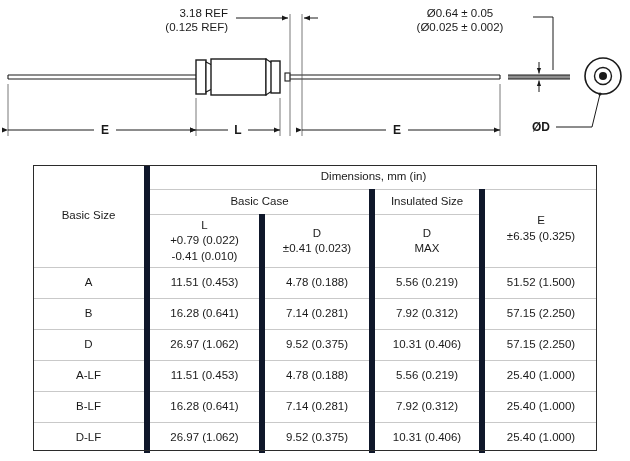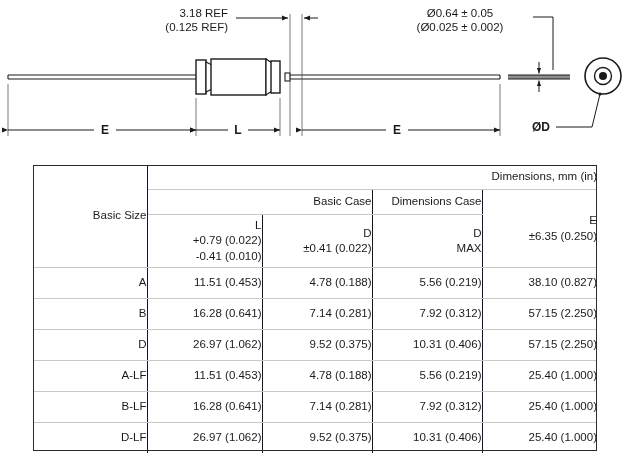--- a/index.html
+++ b/index.html
@@ -45,32 +45,32 @@
     left: 33px;
     top: 165px;
     width: 564px;
     border-collapse: collapse;
     table-layout: fixed;
     font-size: 11.5px;
   }
   #dimensions-table td,
   #dimensions-table th {
     font-weight: normal;
-    text-align: right;
+    text-align: center;
     vertical-align: middle;
     padding: 0;
     line-height: 1.32;
     color: #1a1a1a;
   }
   
   #dimensions-table tr > * {
     border-top: 1px solid #c9c9c9;
     border-bottom: 1px solid #c9c9c9;
   }
-  .vl-right { border-right: 1px solid #0f172a; }
+  .vl-right { border-right: 6px solid #0f172a; }
 
   
   #table-frame {
     position: absolute;
     left: 33px;
     top: 165px;
     width: 564px;
     height: 286px;
     border: 1px solid #2b2b2b;
     box-sizing: border-box;
@@ -196,48 +196,48 @@
     <col style="width:110px">
     <col style="width:115px">
   </colgroup>
   <tbody>
     <tr>
       <td class="hdr-cell vl-right" rowspan="3" style="border-top:none;">Basic Size</td>
       <td class="hdr-cell" colspan="4" style="border-top:none;">Dimensions, mm (in)</td>
     </tr>
     <tr>
       <td class="hdr-cell vl-right" colspan="2">Basic Case</td>
-      <td class="hdr-cell vl-right">Dimensions Case</td>
+      <td class="hdr-cell vl-right">Insulated Size</td>
       <td class="hdr-cell" rowspan="2" style="border-bottom:none;">
         <span class="sub-stack">E</span>
-        <span class="sub-stack">±6.35 (0.250)</span>
+        <span class="sub-stack">±6.35 (0.325)</span>
       </td>
     </tr>
     <tr>
       <td style="height:52px;" class="vl-right">
         <span class="sub-stack">L</span>
         <span class="sub-stack">+0.79 (0.022)</span>
         <span class="sub-stack">-0.41 (0.010)</span>
       </td>
       <td class="vl-right">
         <span class="sub-stack">D</span>
-        <span class="sub-stack">±0.41 (0.022)</span>
+        <span class="sub-stack">±0.41 (0.023)</span>
       </td>
       <td class="vl-right">
         <span class="sub-stack">D</span>
         <span class="sub-stack">MAX</span>
       </td>
     </tr>
 
     <tr class="data-row">
       <td class="vl-right">A</td>
       <td class="vl-right">11.51 (0.453)</td>
       <td class="vl-right">4.78 (0.188)</td>
       <td class="vl-right">5.56 (0.219)</td>
-      <td>38.10 (0.827)</td>
+      <td>51.52 (1.500)</td>
     </tr>
     <tr class="data-row">
       <td class="vl-right">B</td>
       <td class="vl-right">16.28 (0.641)</td>
       <td class="vl-right">7.14 (0.281)</td>
       <td class="vl-right">7.92 (0.312)</td>
       <td>57.15 (2.250)</td>
     </tr>
     <tr class="data-row">
       <td class="vl-right">D</td>

